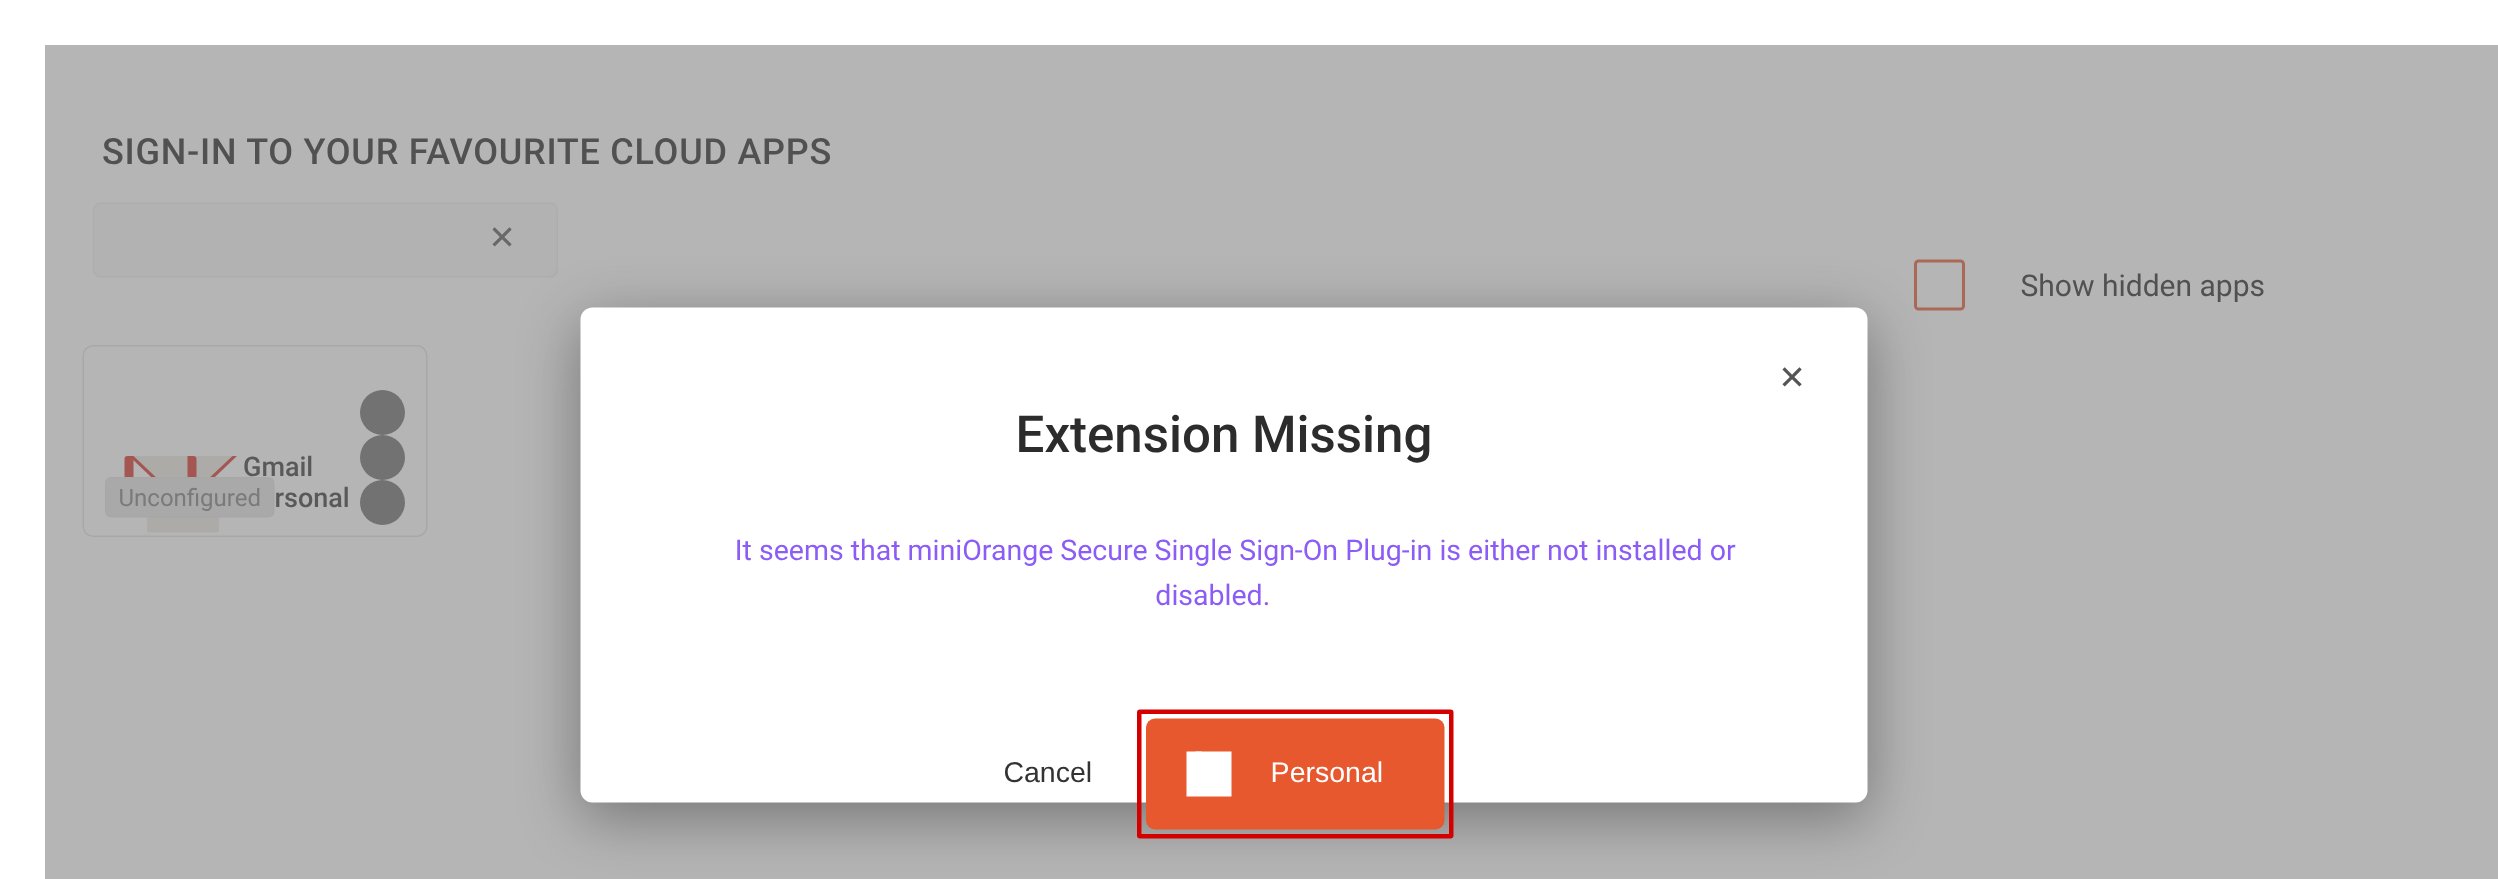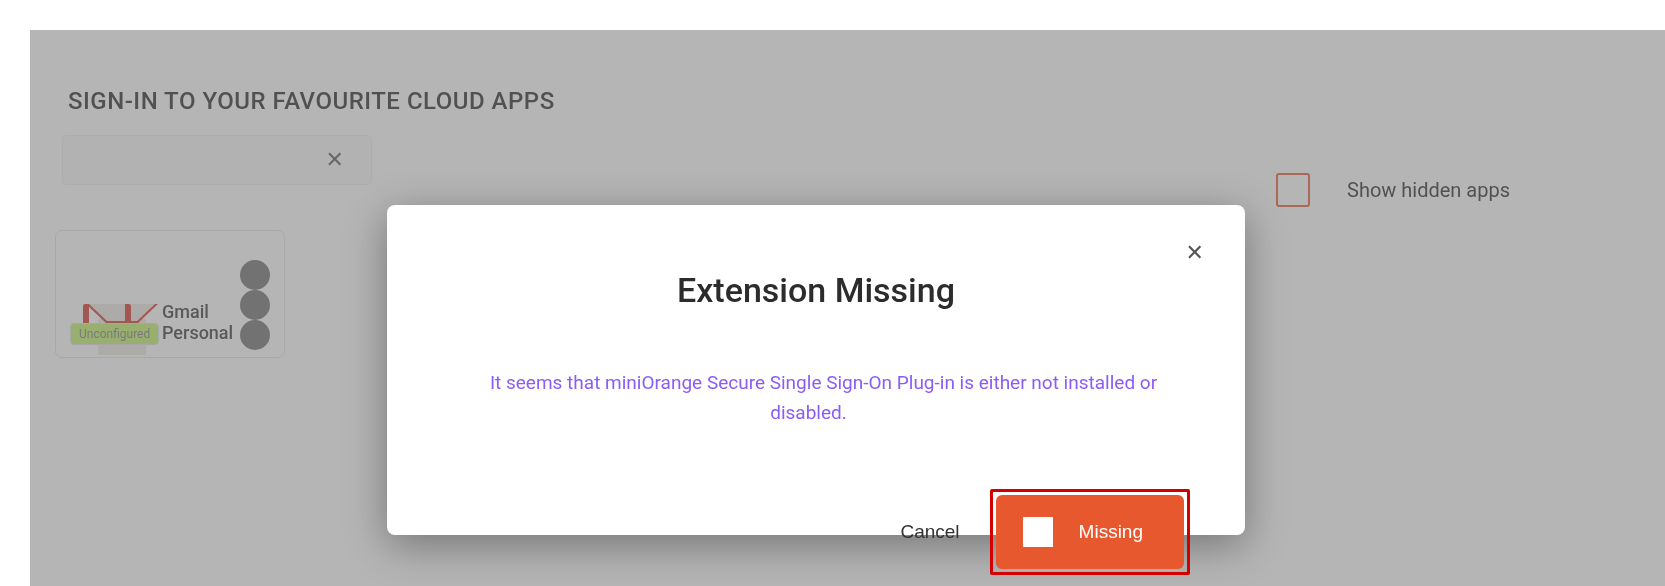--- a/index.html
+++ b/index.html
@@ -127,24 +127,24 @@
 
   .app-name {
     font-size: 18px;
     color: #333;
     font-weight: 500;
   }
   .badge {
     position: absolute;
     bottom: 12px;
     left: 14px;
-    background: #bef264;
+    background: #e5e5e5;
     border: 1px solid #e1e1e1;
     color: #7c7c7c;
-    font-size: 12px;
+    font-size: 16px;
     padding: 3px 8px;
     border-radius: 4px;
   }
 
   
   .overlay {
     position: absolute;
     inset: 0;
     background: rgba(120,120,120,0.55);
   }
@@ -167,32 +167,32 @@
     right: 26px;
     font-size: 22px;
     color: #555;
     cursor: pointer;
     line-height: 1;
   }
   .modal h2 {
     font-size: 34px;
     color: #2c2c2c;
     font-weight: 500;
-    margin-bottom: 28px;
+    margin-bottom: 12px;
   }
   .modal p {
     font-size: 19px;
     color: #8b5cf6;
     line-height: 1.6;
     max-width: 780px;
     margin: 0 auto 30px;
   }
   .modal .actions {
     display: flex;
-    justify-content: flex-end;
+    justify-content: center;
     align-items: center;
     gap: 24px;
   }
   .btn-cancel {
     background: transparent;
     border: none;
     font-size: 19px;
     color: #333;
     cursor: pointer;
     padding: 10px 6px;
@@ -272,19 +272,19 @@
     <p>
       <span>It seems that miniOrange Secure Single Sign-On Plug-in is either not installed or disabled.</span><br>
     </p>
     <div class="actions">
       <button class="btn-cancel">Cancel</button>
       <span class="btn-download-wrap">
         <button class="btn-download">
           <span class="dl-icon">
               <span class="bar"></span>
             </span>
-          <span>Missing</span>
+          <span>Personal</span>
         </button>
       </span>
     </div>
   </div>
 
 </div>
 
 </body></html>

